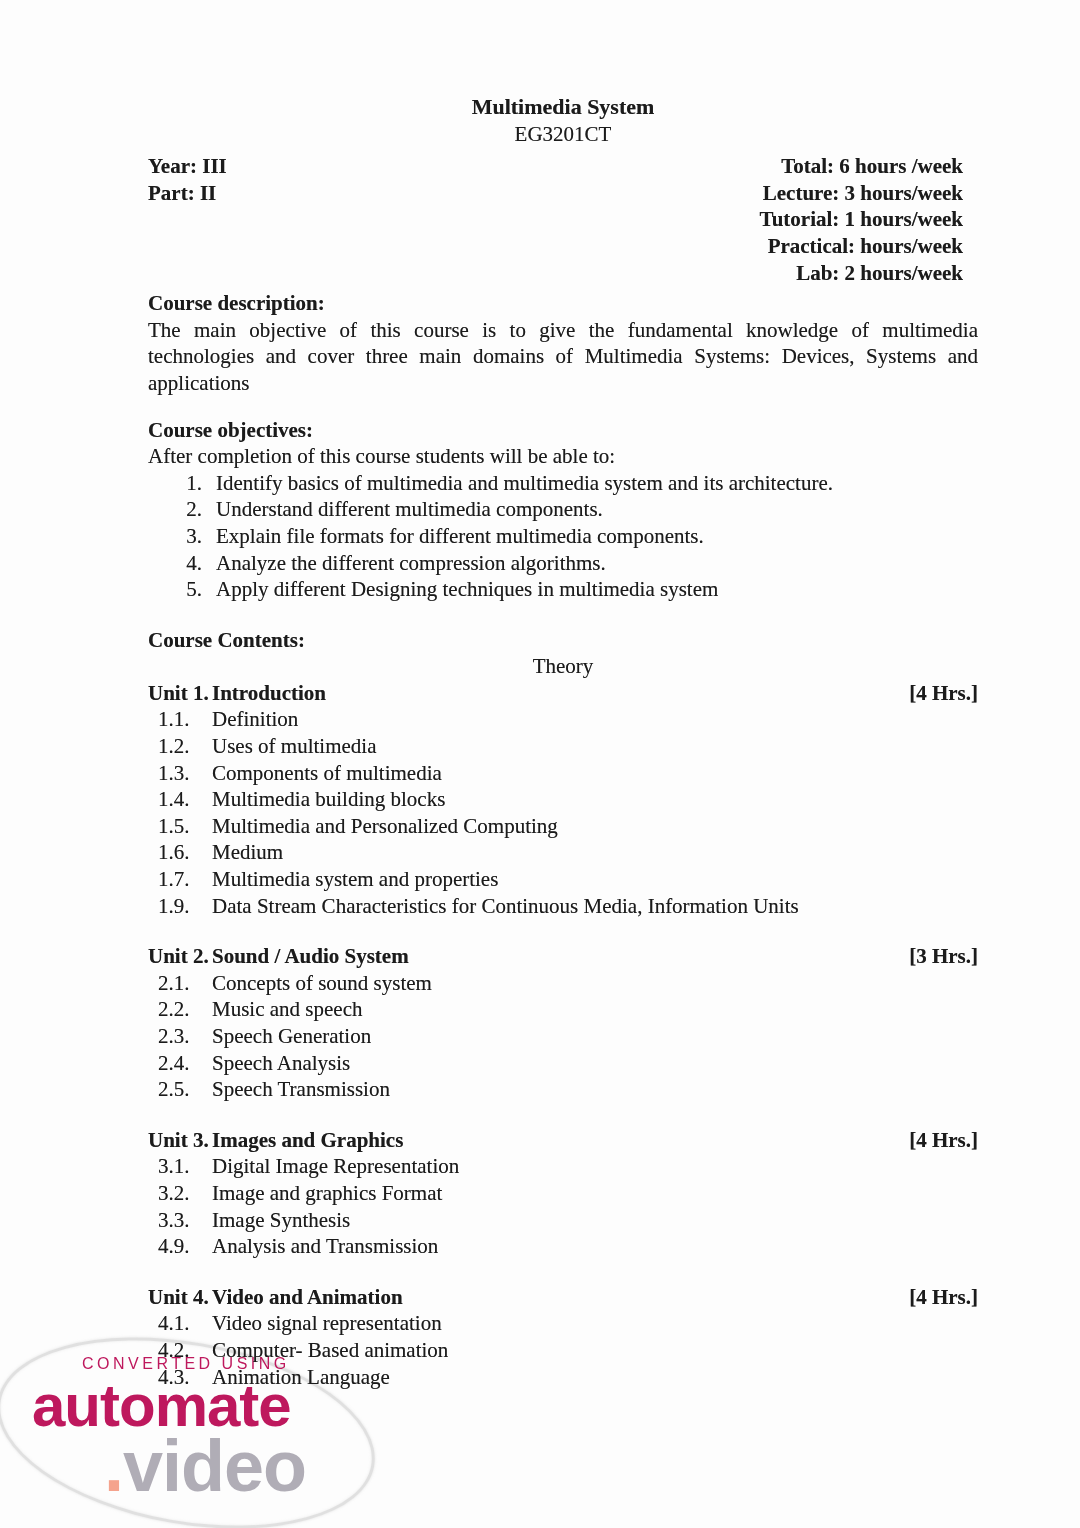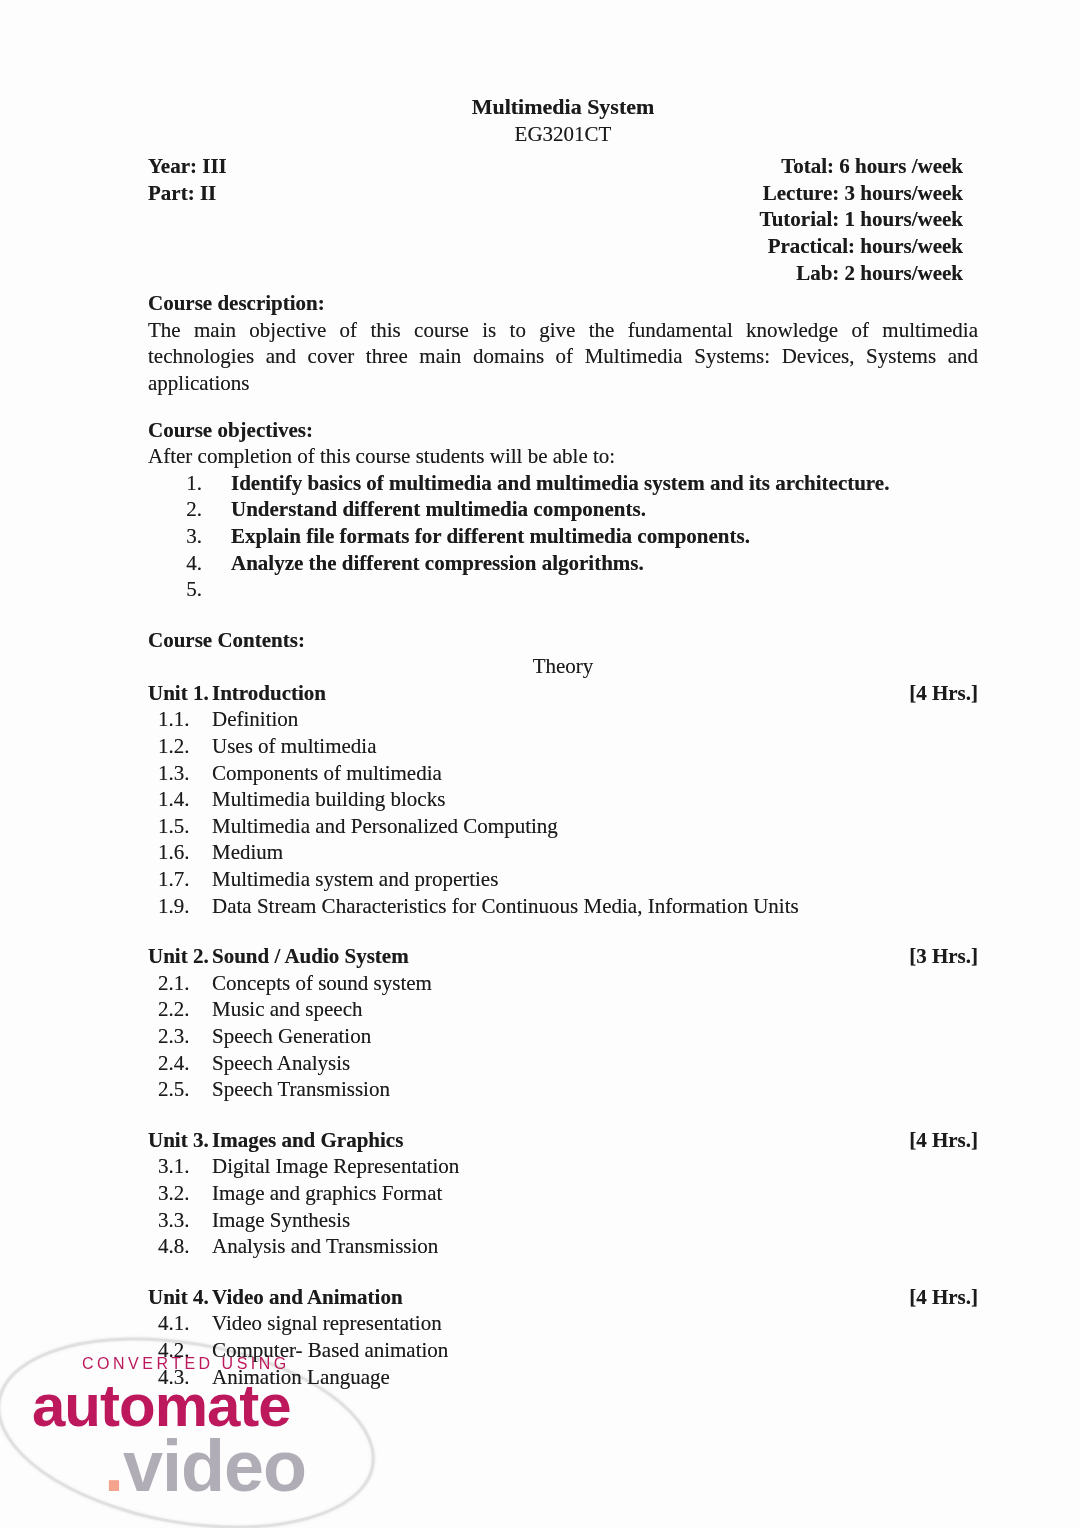--- a/index.html
+++ b/index.html
@@ -23,21 +23,21 @@
   .title{text-align:center;font-weight:bold;font-size:22px;}
   .head-row{display:flex;justify-content:space-between;margin-top:6px;gap:12px;}
   .head-left div{font-weight:bold;}
   .head-right{text-align:right;font-weight:bold;margin-right:15px;}
   .sec-desc{margin-top:4px;}
   .sec-head{font-weight:bold;}
   p.bodytext{margin:0;text-align:justify;}
   .sec-obj{margin-top:20px;}
   .obj-item{display:flex;}
   .obj-no{flex:none;margin-left:30px;width:24px;text-align:right;}
-  .obj-text{margin-left:29px;font-weight:bold;}
+  .obj-text{margin-left:14px;}
   .sec-contents{margin-top:24px;}
   .theory{text-align:center;font-weight:normal;}
   .unit{margin-top:24px;}
   .unit:first-child{margin-top:0;}
   .unit-head{display:flex;font-weight:bold;}
   .u-no{flex:none;width:64px;}
   .u-title{flex:1;}
   .u-hrs{margin-left:auto;}
   .topic{display:flex;}
   .t-no{flex:none;margin-left:10px;width:54px;}
@@ -120,20 +120,21 @@
           <div class="obj-item">
             <span class="obj-no">3.</span>
             <span class="obj-text">Explain file formats for different multimedia components.</span>
           </div>
           <div class="obj-item">
             <span class="obj-no">4.</span>
             <span class="obj-text">Analyze the different compression algorithms.</span>
           </div>
           <div class="obj-item">
             <span class="obj-no">5.</span>
+            <span class="obj-text">Apply different Designing techniques in multimedia system</span>
           </div>
         </div>
     </div>
 
     <div class="sec-contents">
       <div class="sec-head">Course Contents:</div>
       <div class="theory">Theory</div>
       <div id="units">
           <div class="unit">
             <div class="unit-head">
@@ -213,21 +214,21 @@
             </div>
             <div class="topic">
               <span class="t-no">3.2.</span>
               <span class="t-text">Image and graphics Format</span>
             </div>
             <div class="topic">
               <span class="t-no">3.3.</span>
               <span class="t-text">Image Synthesis</span>
             </div>
             <div class="topic">
-              <span class="t-no">4.8.</span>
+              <span class="t-no">4.9.</span>
               <span class="t-text">Analysis and Transmission</span>
             </div>
           </div>
           <div class="unit">
             <div class="unit-head">
               <span class="u-no">Unit 4.</span>
               <span class="u-title">Video and Animation</span>
               <span class="u-hrs">[4 Hrs.]</span>
             </div>
             <div class="topic">

